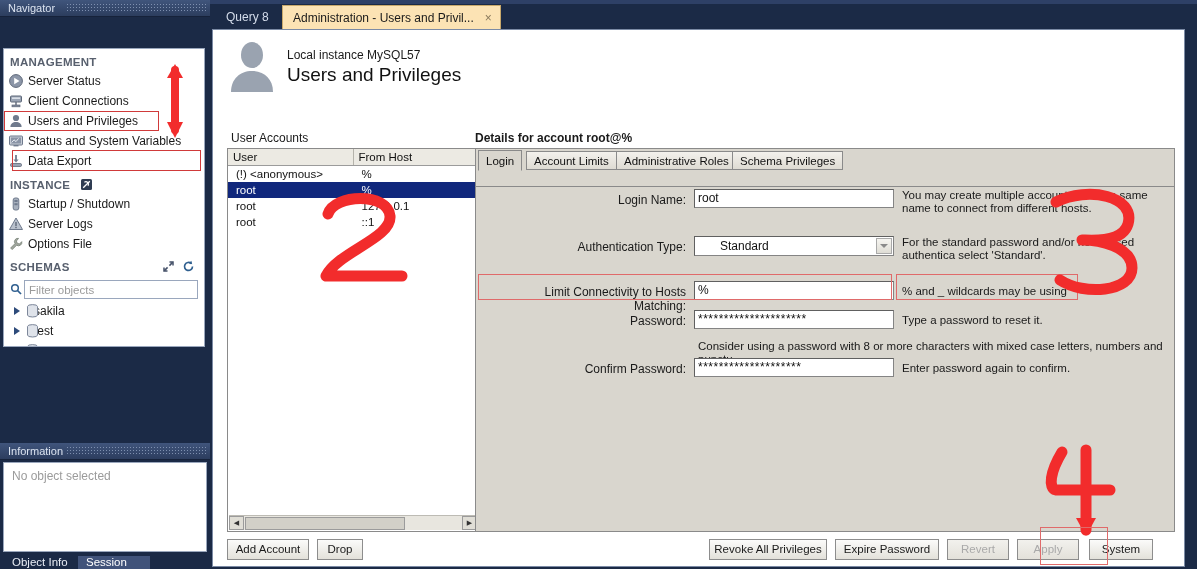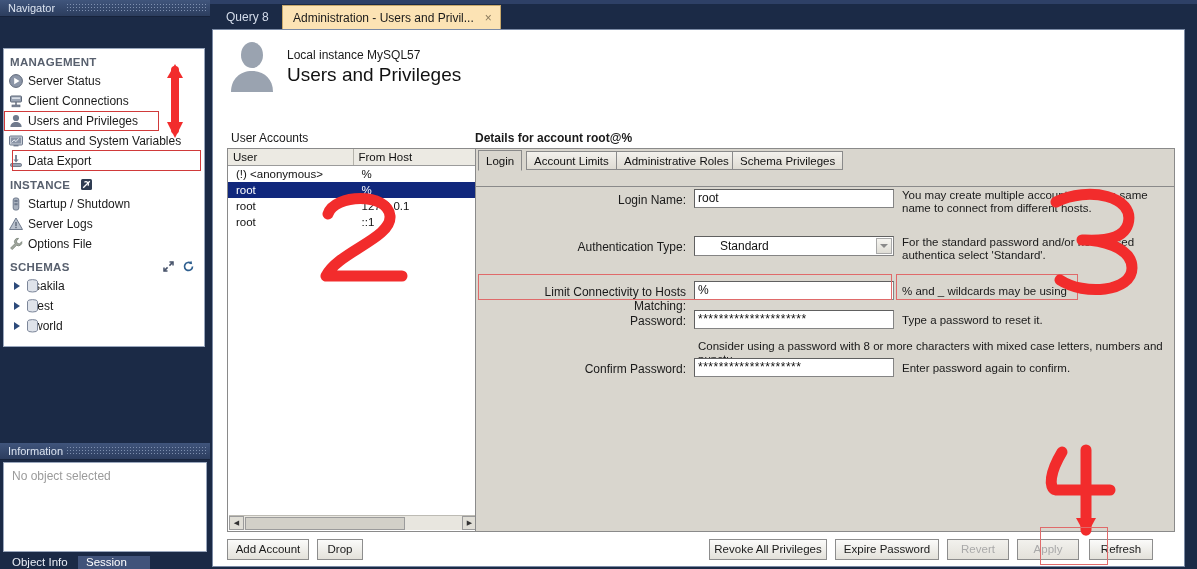--- a/index.html
+++ b/index.html
@@ -349,20 +349,29 @@
           </span>
           <span style="display:inline-block;margin-left:3px;">
             <svg width="13" height="13" viewBox="0 0 13 13">
               <path d="M10.5 6.5 a4 4 0 1 1 -1.3 -3" stroke="#2f5f8f" stroke-width="1.7" fill="none"></path>
               <polygon points="9.3,0.8 10.2,4.2 6.9,3.3" fill="#2f5f8f"></polygon>
             </svg>
           </span>
         </span>
       </div>
 
+      <div id="filter-wrap">
+        <span class="mag">
+          <svg width="12" height="12" viewBox="0 0 12 12">
+            <circle cx="5" cy="5" r="3.3" stroke="#2f5f8f" stroke-width="1.5" fill="none"></circle>
+            <path d="M7.5 7.5 L11 11" stroke="#2f5f8f" stroke-width="1.7"></path>
+          </svg>
+        </span>
+        <input id="filter-input" type="text" placeholder="Filter objects" style="">
+      </div>
 
       <div class="schema-item">
         <span class="tri"></span>
         <span class="dbico">
           <svg width="13" height="14" viewBox="0 0 13 14">
             <ellipse cx="6.5" cy="2.6" rx="5" ry="2" fill="#dfe3ea" stroke="#7d879a"></ellipse>
             <path d="M1.5 2.6 V11 a5 2 0 0 0 10 0 V2.6" fill="#dfe3ea" stroke="#7d879a"></path>
           </svg>
         </span>
         <span>sakila</span>
@@ -499,21 +508,21 @@
 
       <div class="flabel" style="left:48px;top:213px;width:162px;">Confirm Password:</div>
       <div class="finput" style="left:218px;top:209px;width:200px;letter-spacing:.5px;">********************</div>
       <div class="fhelp" style="left:426px;top:213px;width:250px;">Enter password again to confirm.</div>
     </div>
 
     <div class="gbtn" style="left:496px;top:509px;width:118px;">Revoke All Privileges</div>
     <div class="gbtn" style="left:622px;top:509px;width:104px;">Expire Password</div>
     <div class="gbtn disabled" style="left:734px;top:509px;width:62px;">Revert</div>
     <div class="gbtn disabled" style="left:804px;top:509px;width:62px;">Apply</div>
-    <div class="gbtn" style="left:876px;top:509px;width:64px;">Refresh</div>
+    <div class="gbtn" style="left:876px;top:509px;width:64px;">System</div>
   </div>
 
   <div id="row-highlight"></div>
 
   <div class="annot" style="left:163px;top:62px;">
     <svg width="30" height="80" viewBox="0 0 30 80">
       <path d="M12 8 V68" stroke="#f22c2c" stroke-width="8" stroke-linecap="round"></path>
       <polygon points="4,60 20,60 12,76" fill="#f22c2c"></polygon>
       <polygon points="4,16 20,16 12,2" fill="#f22c2c"></polygon>
     </svg>

